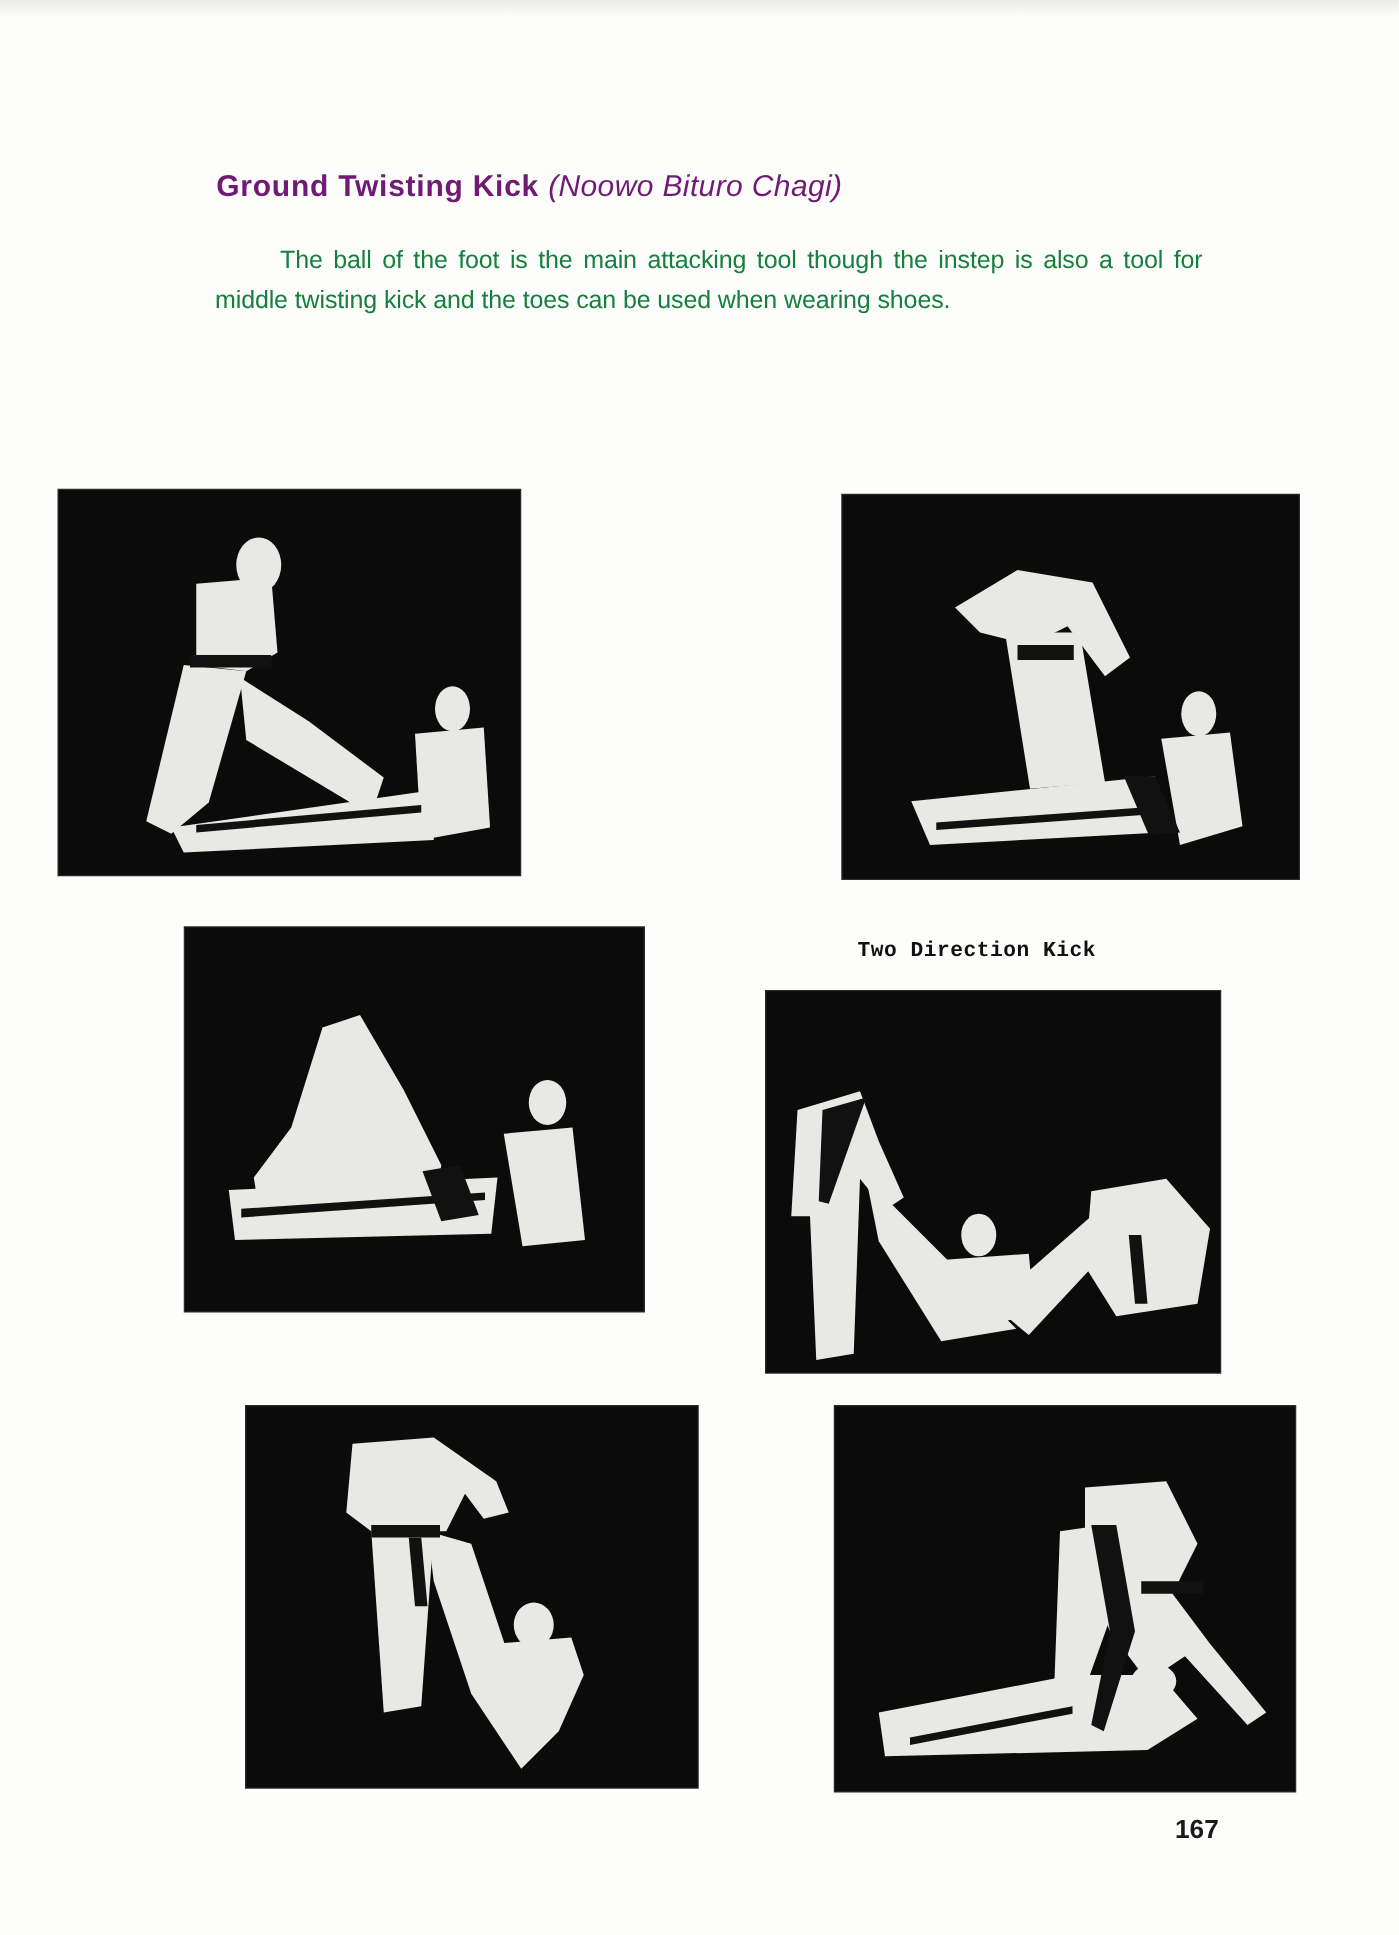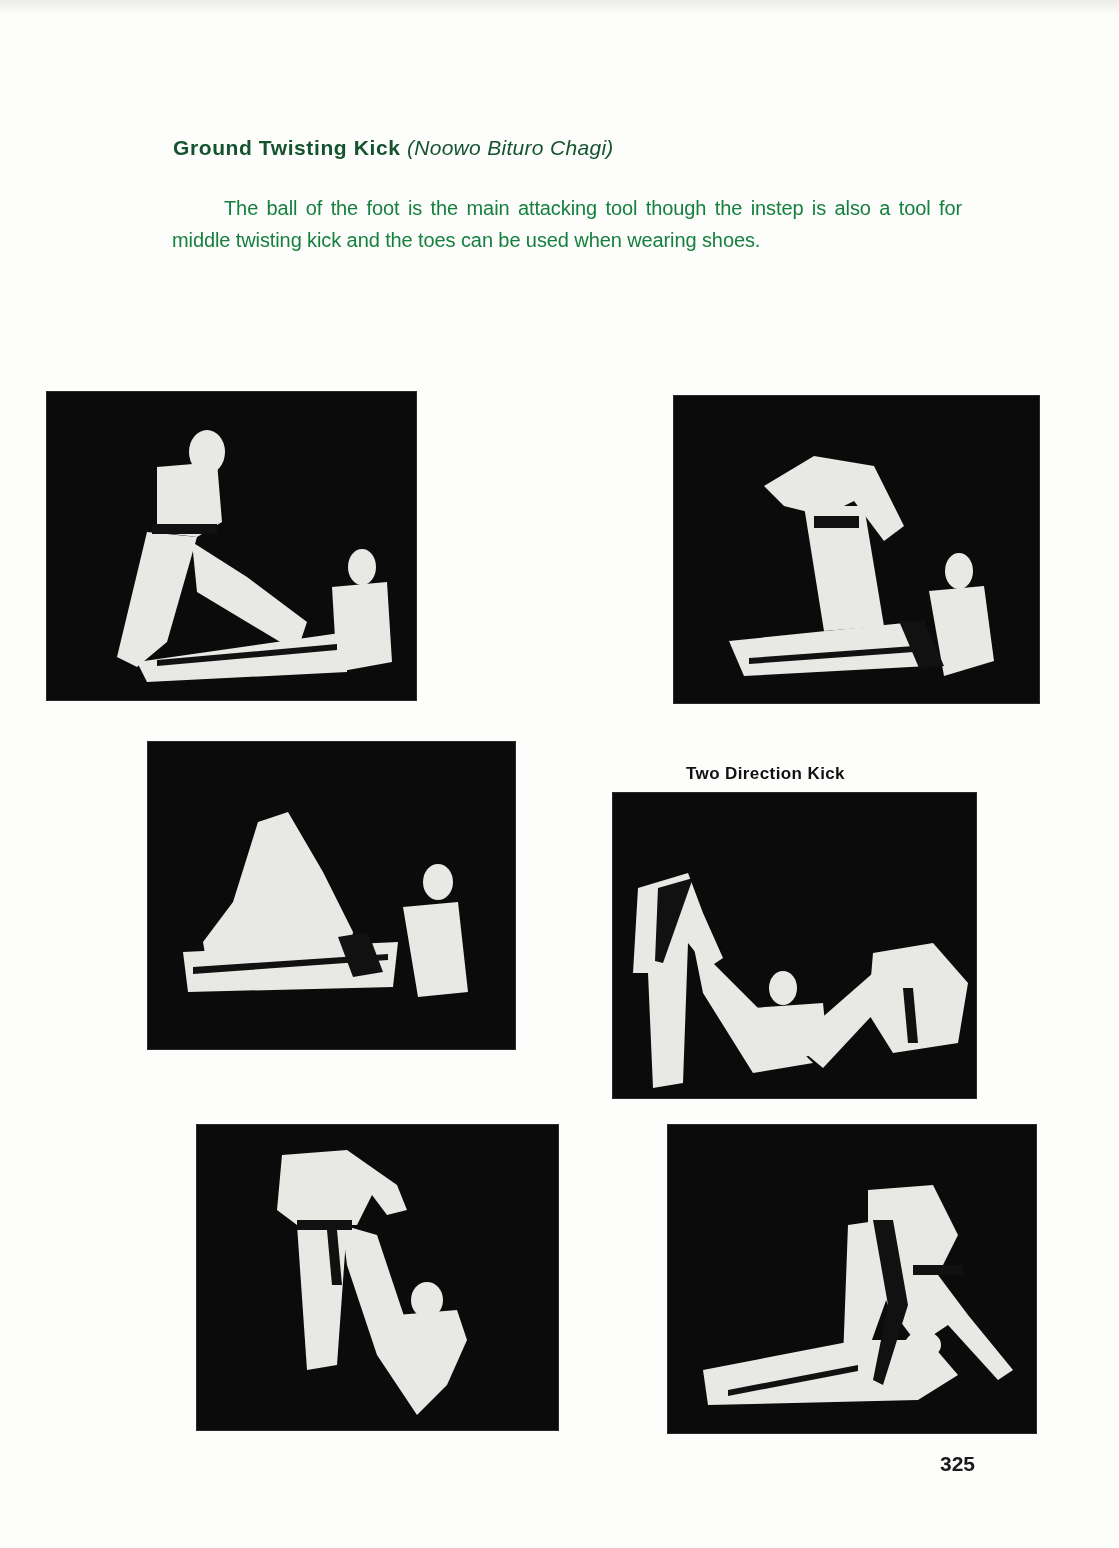--- a/index.html
+++ b/index.html
@@ -8,40 +8,39 @@
       background: #fdfdfb;
       font-family: "Liberation Sans", "DejaVu Sans", sans-serif;
       color: #1a1a1a;
     }
     .top-shade {
       position: absolute; left: 0; top: 0; width: 1119px; height: 14px;
       background: linear-gradient(#ecebe8, #fdfdfb);
     }
     .heading {
       position: absolute; left: 173px; top: 136px;
-      font-size: 21px; font-weight: bold; letter-spacing: 0.6px;
-      color: #14532d; white-space: nowrap;
+      font-size: 24px; font-weight: bold; letter-spacing: 0.6px;
+      color: #701a75; white-space: nowrap;
     }
     .heading .it { font-style: italic; font-weight: normal; letter-spacing: 0.3px; }
     .body-text {
       position: absolute; left: 172px; top: 192px; width: 790px;
       font-size: 20px; line-height: 32px; color: #15803d;
       text-indent: 52px; text-align: justify; letter-spacing: -0.1px;
     }
     .photo {
       position: absolute; background: #0b0b0b;
       box-shadow: 0 0 0 1px #2a2a2a;
     }
     .photo svg { width: 100%; height: 100%; display: block; }
     .caption {
       position: absolute; left: 686px; top: 752px;
-      font-family: Liberation Sans, sans-serif;
+      font-family: Liberation Mono, monospace;
       font-weight: bold; font-size: 17px; letter-spacing: 0.4px; color: #111;
       white-space: nowrap;
-      margin-top: 12px;
     }
     .page-number {
       position: absolute; left: 940px; top: 1452px;
       font-weight: bold; font-size: 21px; color: #1a1a1a;
     }
   </style>
 </head>
 <body>
 
 <div class="top-shade"></div>
@@ -147,13 +146,13 @@
       <ellipse cx="255" cy="220" rx="18" ry="14"></ellipse>
     </g>
     <g fill="#111">
       <path d="M205 95 L225 95 L240 180 L215 260 L205 255 L220 180 Z"></path>
       <rect x="245" y="140" width="50" height="10"></rect>
       <path d="M60 265 L190 240 L190 246 L60 271 Z"></path>
     </g>
   </svg>
 </div>
 
-<div class="page-number">325</div>
+<div class="page-number">167</div>
 
 </body></html>

